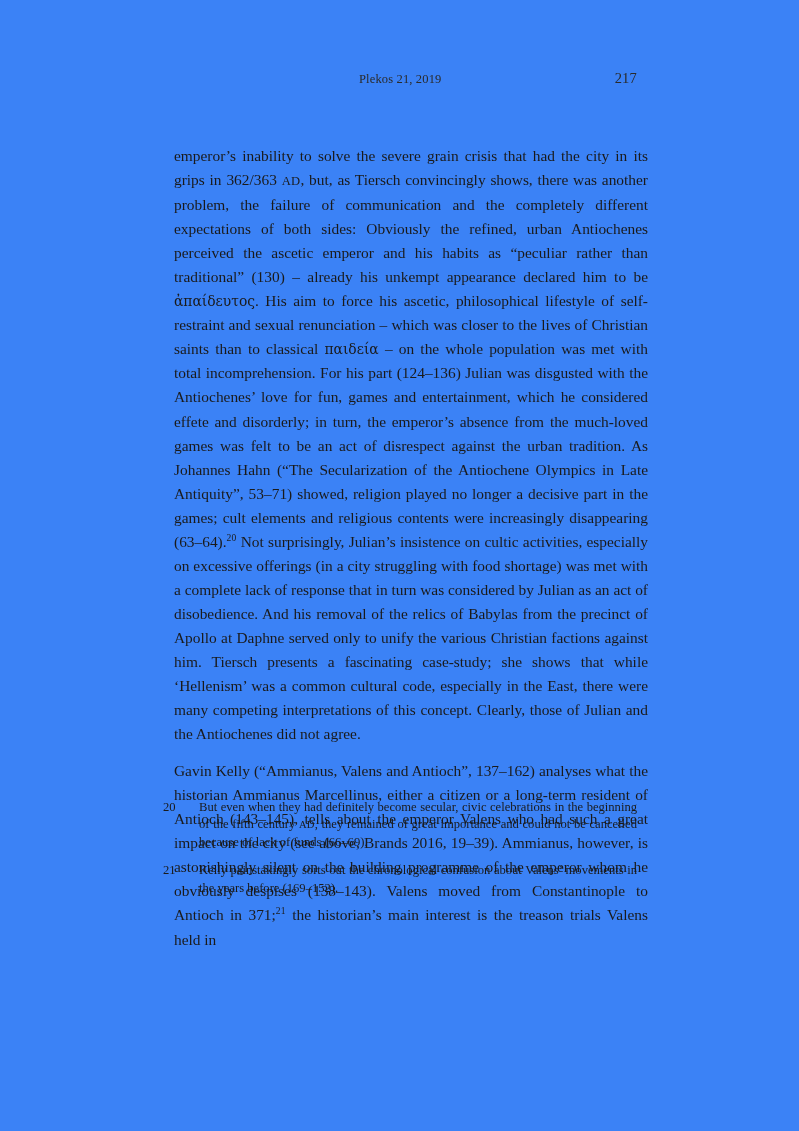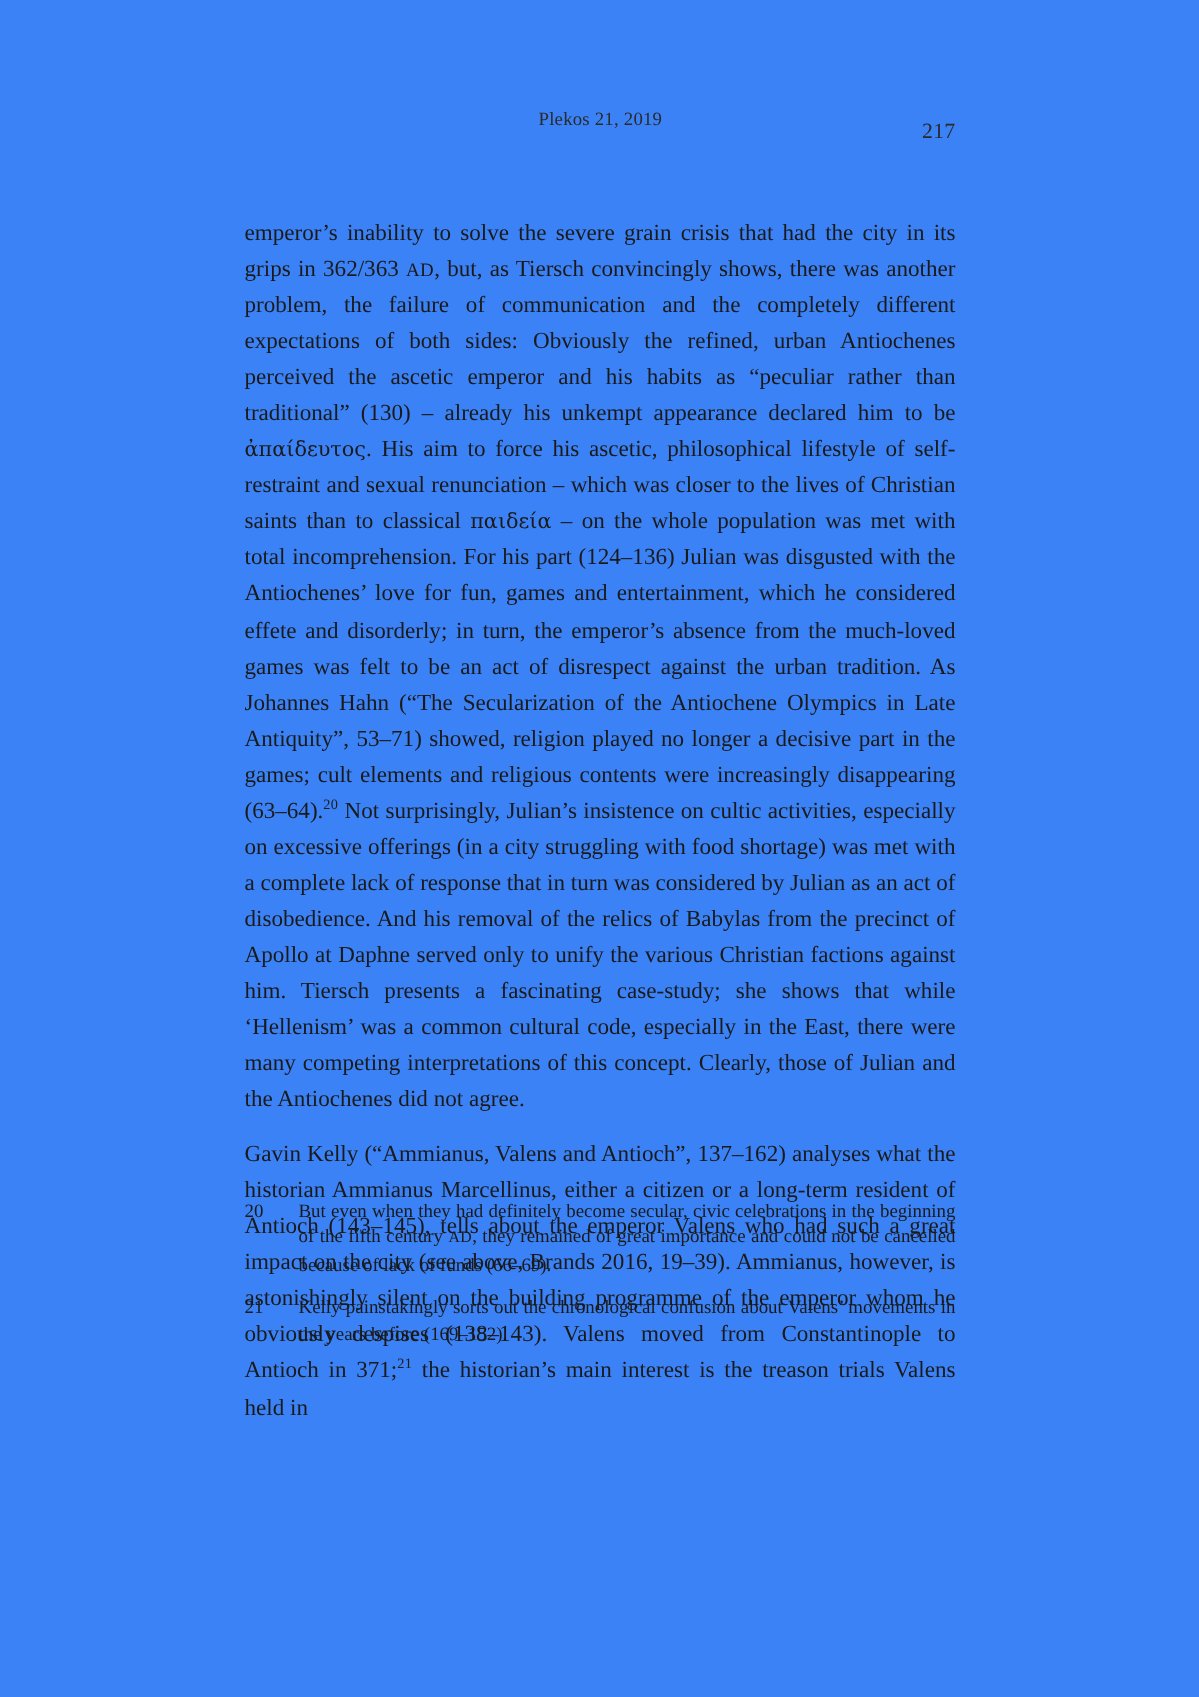--- a/index.html
+++ b/index.html
@@ -38,30 +38,30 @@
     left: 196px;
     top: 2px;
     font-size: 12.5px;
     letter-spacing: 0.15px;
     color: #2a2a2a;
     white-space: nowrap;
   }
   .running-head-pageno {
     position: absolute;
     right: 0;
-    top: 10px;
+    top: 0;
     font-size: 14.5px;
     color: #2a2a2a;
     letter-spacing: 0.2px;
   }
 
   
   .body-col {
     position: absolute;
-    left: 163px;
+    left: 174px;
     top: 144px;
     width: 474px;
   }
   p.para {
     margin: 0;
     text-align: justify;
     text-justify: inter-word;
     font-size: 15.4px;
     line-height: 24.05px;
     color: #1a1a1a;

